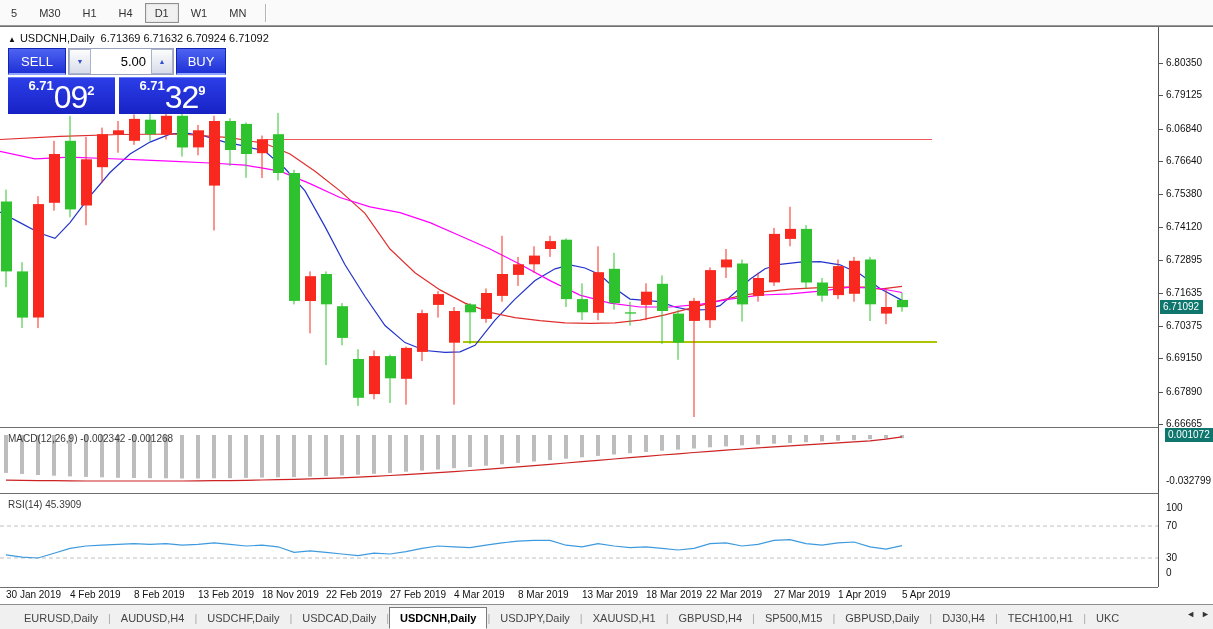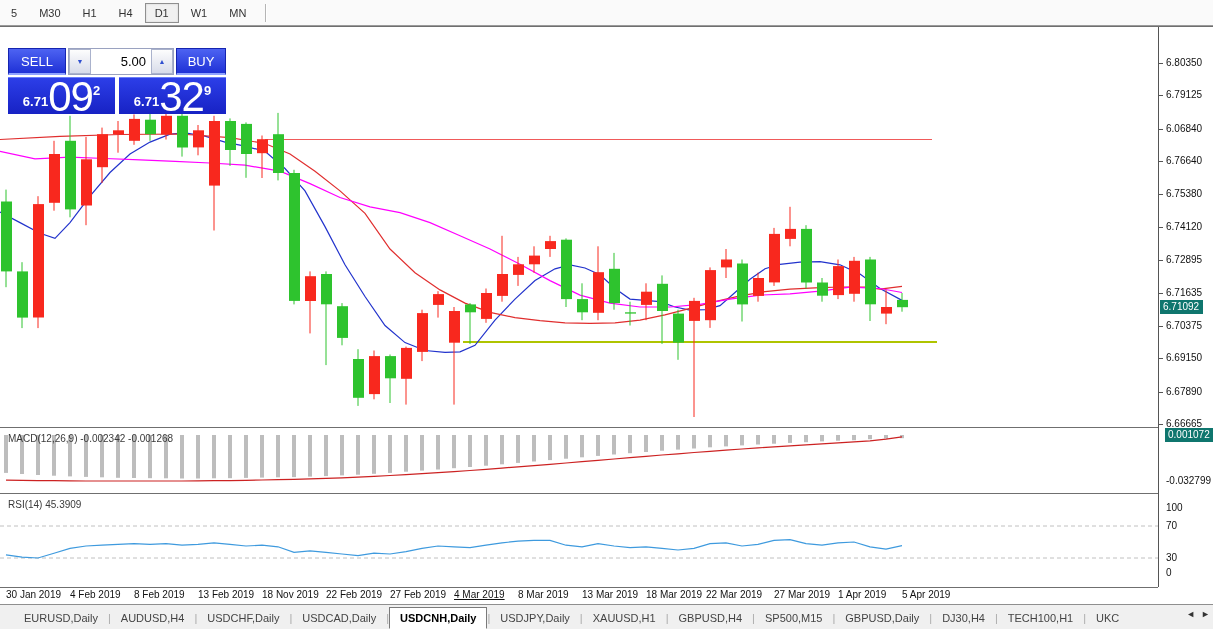--- a/index.html
+++ b/index.html
@@ -38,22 +38,22 @@
   .btn-sell{width:56px;} .btn-buy{width:48px;}
   .spin-group{flex:1;display:flex;border:1px solid #9aa2c0;background:#eef0f8;margin:0 2px;}
   .spin-btn{width:20px;display:flex;align-items:center;justify-content:center;color:#3050d0;
     font-size:7px;background:linear-gradient(#fdfdfd,#d8dcea);border:1px solid #aab2cc;cursor:pointer;}
   .vol-field{flex:1;background:#fff;font-size:13px;color:#000;text-align:right;
     display:flex;align-items:center;justify-content:flex-end;padding-right:5px;}
   .bigpanes{position:absolute;left:0;top:29px;width:218px;height:37px;display:flex;gap:4px;}
   .bigpane{flex:1;background:linear-gradient(#2c3ee8,#1722c4);border-top:1px solid #6b7ef8;
     color:#fff;display:flex;align-items:flex-end;justify-content:center;cursor:pointer;
     padding-bottom:2px;}
-  .bp-small{font-size:13px;font-weight:bold;margin-bottom:3px;}
-  .bp-big{font-size:42px;font-weight:400;line-height:30px;letter-spacing:-1px;}
+  .bp-small{font-size:13px;font-weight:bold;margin-bottom:19px;}
+  .bp-big{font-size:32px;font-weight:400;line-height:30px;letter-spacing:-1px;}
   .bp-sup{font-size:13px;font-weight:bold;margin-bottom:14px;}
   
   .tabbar{position:absolute;left:0;top:604px;width:1213px;height:25px;background:#f0f0f0;
     border-top:1px solid #8f8f8f;display:flex;align-items:center;font-size:11px;color:#444;}
   .tab{padding:4px 10px;white-space:nowrap;cursor:pointer;}
   .tab.active{background:#fff;border:1px solid #7a7a7a;border-bottom:1px solid #fff;
     color:#000;font-weight:bold;}
   .tab-sep{color:#aaa;}
   .tab-scroll{position:absolute;right:3px;top:4px;display:flex;gap:6px;font-size:9px;color:#333;}
   .tab-scroll span{cursor:pointer;}
@@ -71,20 +71,23 @@
         <div class="tf-btn">H4</div>
         <div class="tf-btn active">D1</div>
         <div class="tf-btn">W1</div>
         <div class="tf-btn">MN</div>
       </div>
     <div class="tb-sep"></div>
   </div>
 
   <div class="chartwin">
 
+    <div class="sym-line">
+      <span class="tri">▲</span><span>USDCNH,Daily</span>&nbsp;&nbsp;<span>6.71369 6.71632 6.70924 6.71092</span>
+    </div>
 
     <svg id="main-svg" style="top:0;" width="1158" height="400">
         <line x1="265" x2="932" y1="112.50199999999978" y2="112.50199999999978" stroke="#F05A5A" stroke-width="1"></line>
         <line x1="463" x2="937" y1="315.10039999999856" y2="315.10039999999856" stroke="#AFC400" stroke-width="2"></line>
         <polyline points="0,185.0 20,195.6 40,206.2 55,211.4 70,195.6 90,169.2 110,145.5 130,127.0 150,115.1 170,107.2 185,105.9 205,109.1 225,115.1 245,119.1 265,124.4 285,141.5 305,163.9 325,199.6 345,237.8 365,269.5 385,298.5 405,315.6 425,323.5 445,325.4 460,324.9 475,318.3 495,293.2 515,272.1 535,253.6 555,241.8 570,237.8 585,241.0 600,247.8 615,261.5 630,272.1 645,273.4 660,274.7 675,280.0 690,283.2 705,282.7 720,278.7 735,265.5 750,252.3 765,241.8 780,237.3 800,235.2 820,234.6 840,237.8 860,247.0 880,261.5 902,273.4" fill="none" stroke="#2233CC" stroke-width="1.2"></polyline>
         <polyline points="0,112.5 60,109.3 120,107.5 180,107.0 230,110.7 265,116.5 290,127.0 315,144.2 340,163.9 365,186.4 390,222.0 415,245.7 440,262.9 465,276.1 490,285.3 515,290.6 540,293.7 565,295.8 590,296.4 615,295.8 640,293.2 665,287.9 690,281.3 715,274.7 740,268.9 765,264.7 790,262.1 815,260.8 840,260.0 865,260.2 880,262.1 902,259.4" fill="none" stroke="#E02E2E" stroke-width="1.2"></polyline>
         <polyline points="0,124.4 35,131.8 70,130.2 105,131.5 140,132.8 175,134.4 210,136.0 245,138.1 280,144.2 310,156.6 340,170.5 370,179.8 400,185.6 430,195.6 460,208.8 490,222.0 520,237.3 550,253.6 580,268.1 610,276.1 640,280.0 670,280.0 700,277.4 730,272.1 760,268.1 790,266.8 820,264.2 850,260.2 880,261.5 902,265.5" fill="none" stroke="#FF00FF" stroke-width="1.2"></polyline>
         <line x1="6" x2="6" y1="162.6" y2="260.2" stroke="#2EC32E" stroke-width="1"></line>
         <rect x="1" y="174.5" width="11" height="69.9" fill="#2EC32E"></rect>
         <line x1="22" x2="22" y1="235.2" y2="301.1" stroke="#2EC32E" stroke-width="1"></line>
@@ -318,21 +321,21 @@
         <div class="paxis-label" style="top: 540px;">0</div>
       </div>
     <div id="date-axis">
         <div class="date-label" style="left: 6px;">30 Jan 2019</div>
         <div class="date-label" style="left: 70px;">4 Feb 2019</div>
         <div class="date-label" style="left: 134px;">8 Feb 2019</div>
         <div class="date-label" style="left: 198px;">13 Feb 2019</div>
         <div class="date-label" style="left: 262px;">18 Nov 2019</div>
         <div class="date-label" style="left: 326px;">22 Feb 2019</div>
         <div class="date-label" style="left: 390px;">27 Feb 2019</div>
-        <div class="date-label" style="left: 454px; text-decoration: underline;">4 Mar 2019</div>
+        <div class="date-label" style="left: 454px;">4 Mar 2019</div>
         <div class="date-label" style="left: 518px;">8 Mar 2019</div>
         <div class="date-label" style="left: 582px;">13 Mar 2019</div>
         <div class="date-label" style="left: 646px;">18 Mar 2019</div>
         <div class="date-label" style="left: 706px;">22 Mar 2019</div>
         <div class="date-label" style="left: 774px;">27 Mar 2019</div>
         <div class="date-label" style="left: 838px;">1 Apr 2019</div>
         <div class="date-label" style="left: 902px;">5 Apr 2019</div>
       </div>
 
     <div class="trade">

